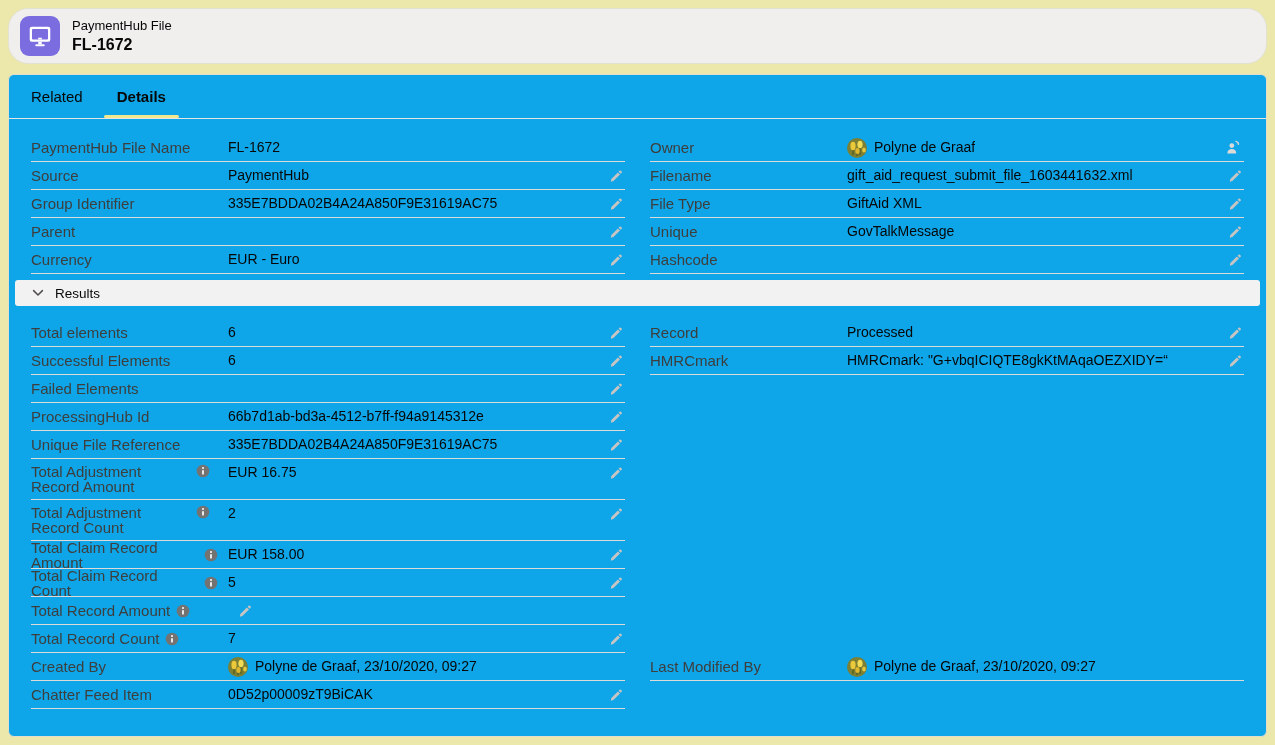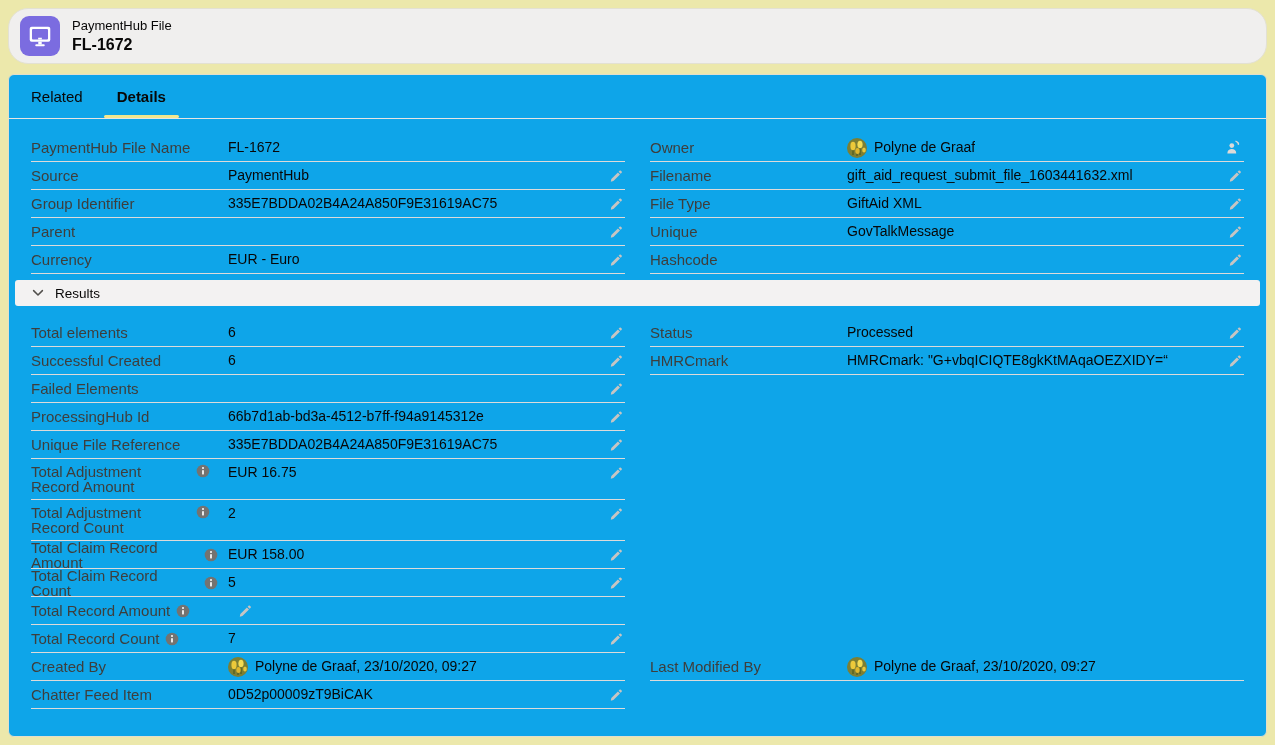--- a/index.html
+++ b/index.html
@@ -312,21 +312,21 @@
               <button class="icon-btn" aria-label="Edit Total elements">
                 <svg width="14" height="14" viewBox="0 0 14 14">
                   <path d="M10.6 1.7c.3-.3.9-.3 1.2 0l.9.9c.3.3.3.9 0 1.2l-1 1-2.1-2.1 1-1z" fill="#c7c5c3"></path>
                   <path d="M8.9 3.4l2.1 2.1-6.6 6.6-2.6.6.5-2.7 6.6-6.6z" fill="#c7c5c3"></path>
                 </svg>
               </button>
             </div>
           </div>
           <div class="field-row">
             <div class="field-label">
-              <span class="label-text">Successful Created</span>
+              <span class="label-text">Successful Elements</span>
             </div>
             <div class="field-value">
               <span class="value-text">6</span>
             </div>
             <div class="field-ctl">
               <button class="icon-btn" aria-label="Edit Successful Elements">
                 <svg width="14" height="14" viewBox="0 0 14 14">
                   <path d="M10.6 1.7c.3-.3.9-.3 1.2 0l.9.9c.3.3.3.9 0 1.2l-1 1-2.1-2.1 1-1z" fill="#c7c5c3"></path>
                   <path d="M8.9 3.4l2.1 2.1-6.6 6.6-2.6.6.5-2.7 6.6-6.6z" fill="#c7c5c3"></path>
                 </svg>
@@ -548,21 +548,21 @@
                   <path d="M10.6 1.7c.3-.3.9-.3 1.2 0l.9.9c.3.3.3.9 0 1.2l-1 1-2.1-2.1 1-1z" fill="#c7c5c3"></path>
                   <path d="M8.9 3.4l2.1 2.1-6.6 6.6-2.6.6.5-2.7 6.6-6.6z" fill="#c7c5c3"></path>
                 </svg>
               </button>
             </div>
           </div>
         </div>
       <div class="col" id="col-res-right">
           <div class="field-row">
             <div class="field-label">
-              <span class="label-text">Status</span>
+              <span class="label-text">Record</span>
             </div>
             <div class="field-value">
               <span class="value-text">Processed</span>
             </div>
             <div class="field-ctl">
               <button class="icon-btn" aria-label="Edit Status">
                 <svg width="14" height="14" viewBox="0 0 14 14">
                   <path d="M10.6 1.7c.3-.3.9-.3 1.2 0l.9.9c.3.3.3.9 0 1.2l-1 1-2.1-2.1 1-1z" fill="#c7c5c3"></path>
                   <path d="M8.9 3.4l2.1 2.1-6.6 6.6-2.6.6.5-2.7 6.6-6.6z" fill="#c7c5c3"></path>
                 </svg>

